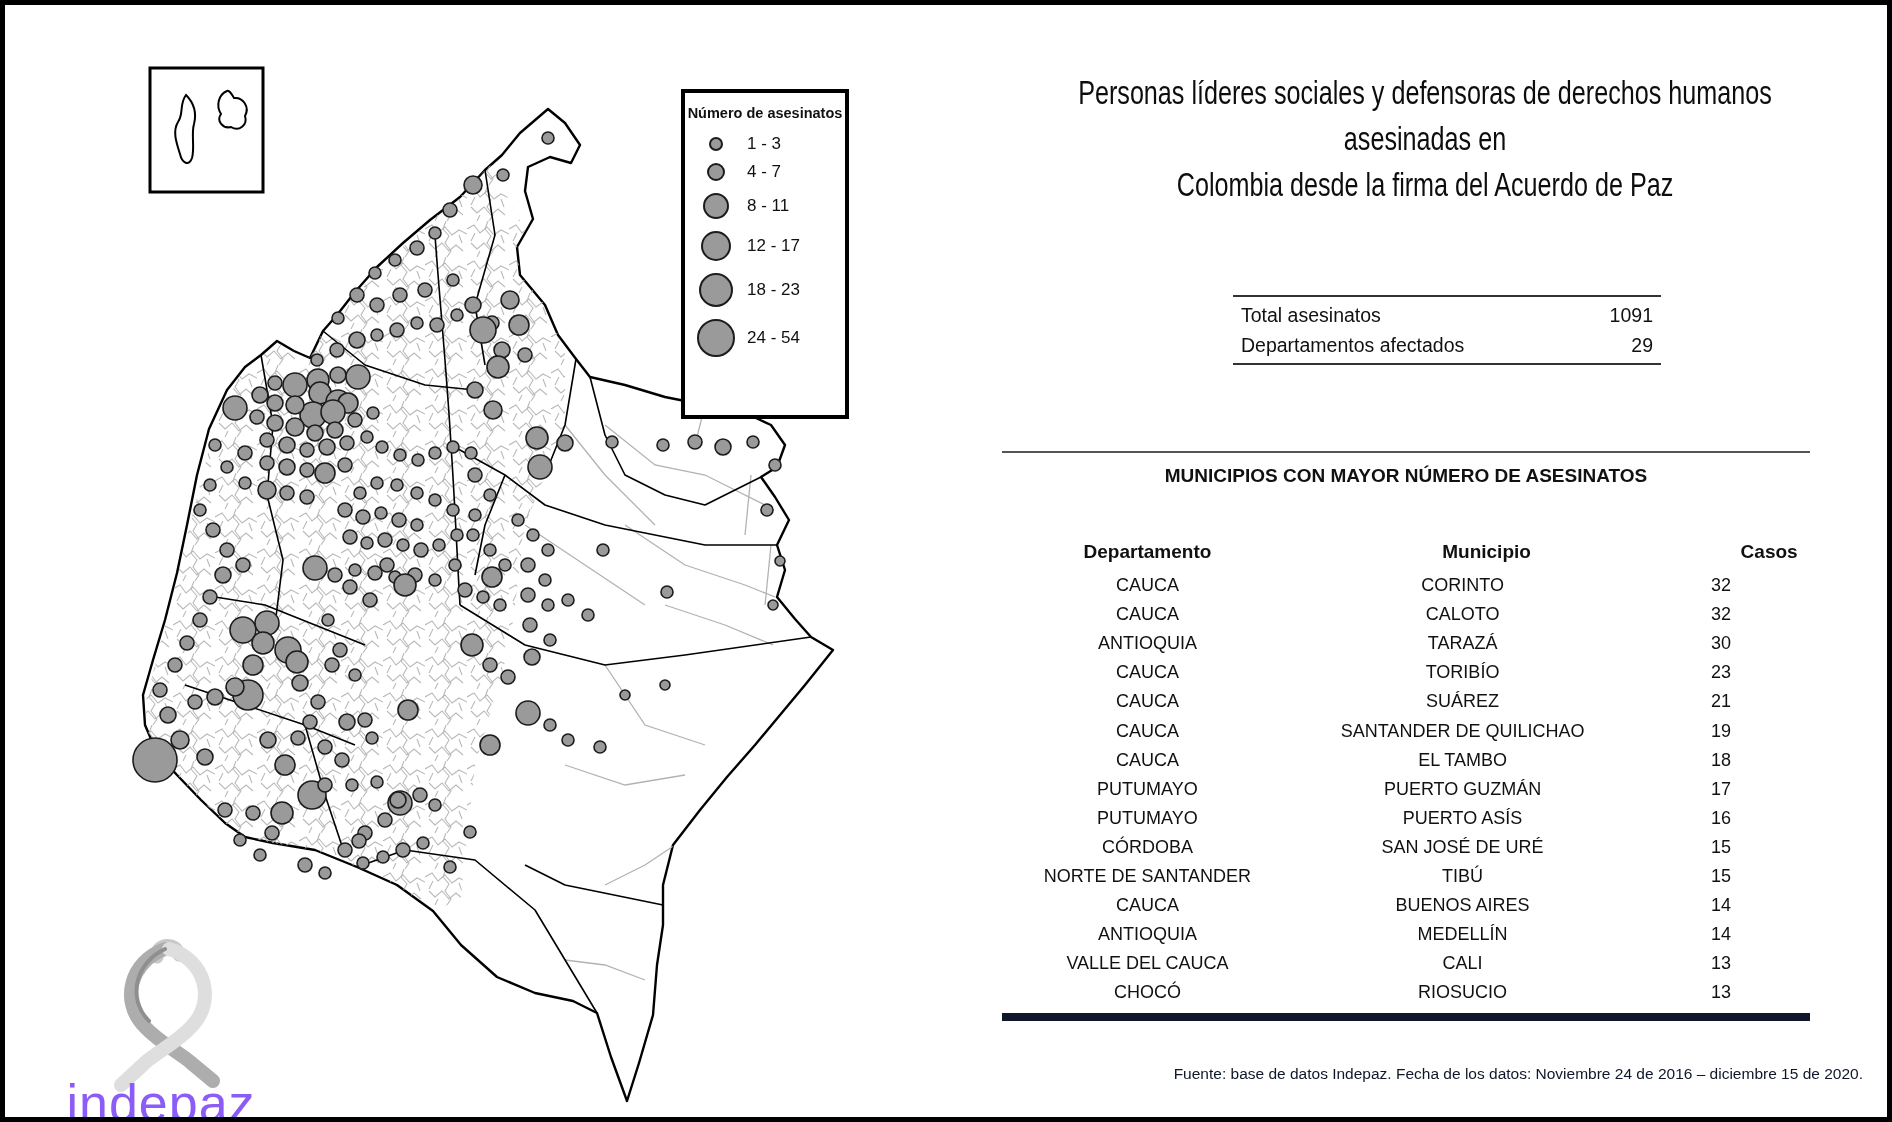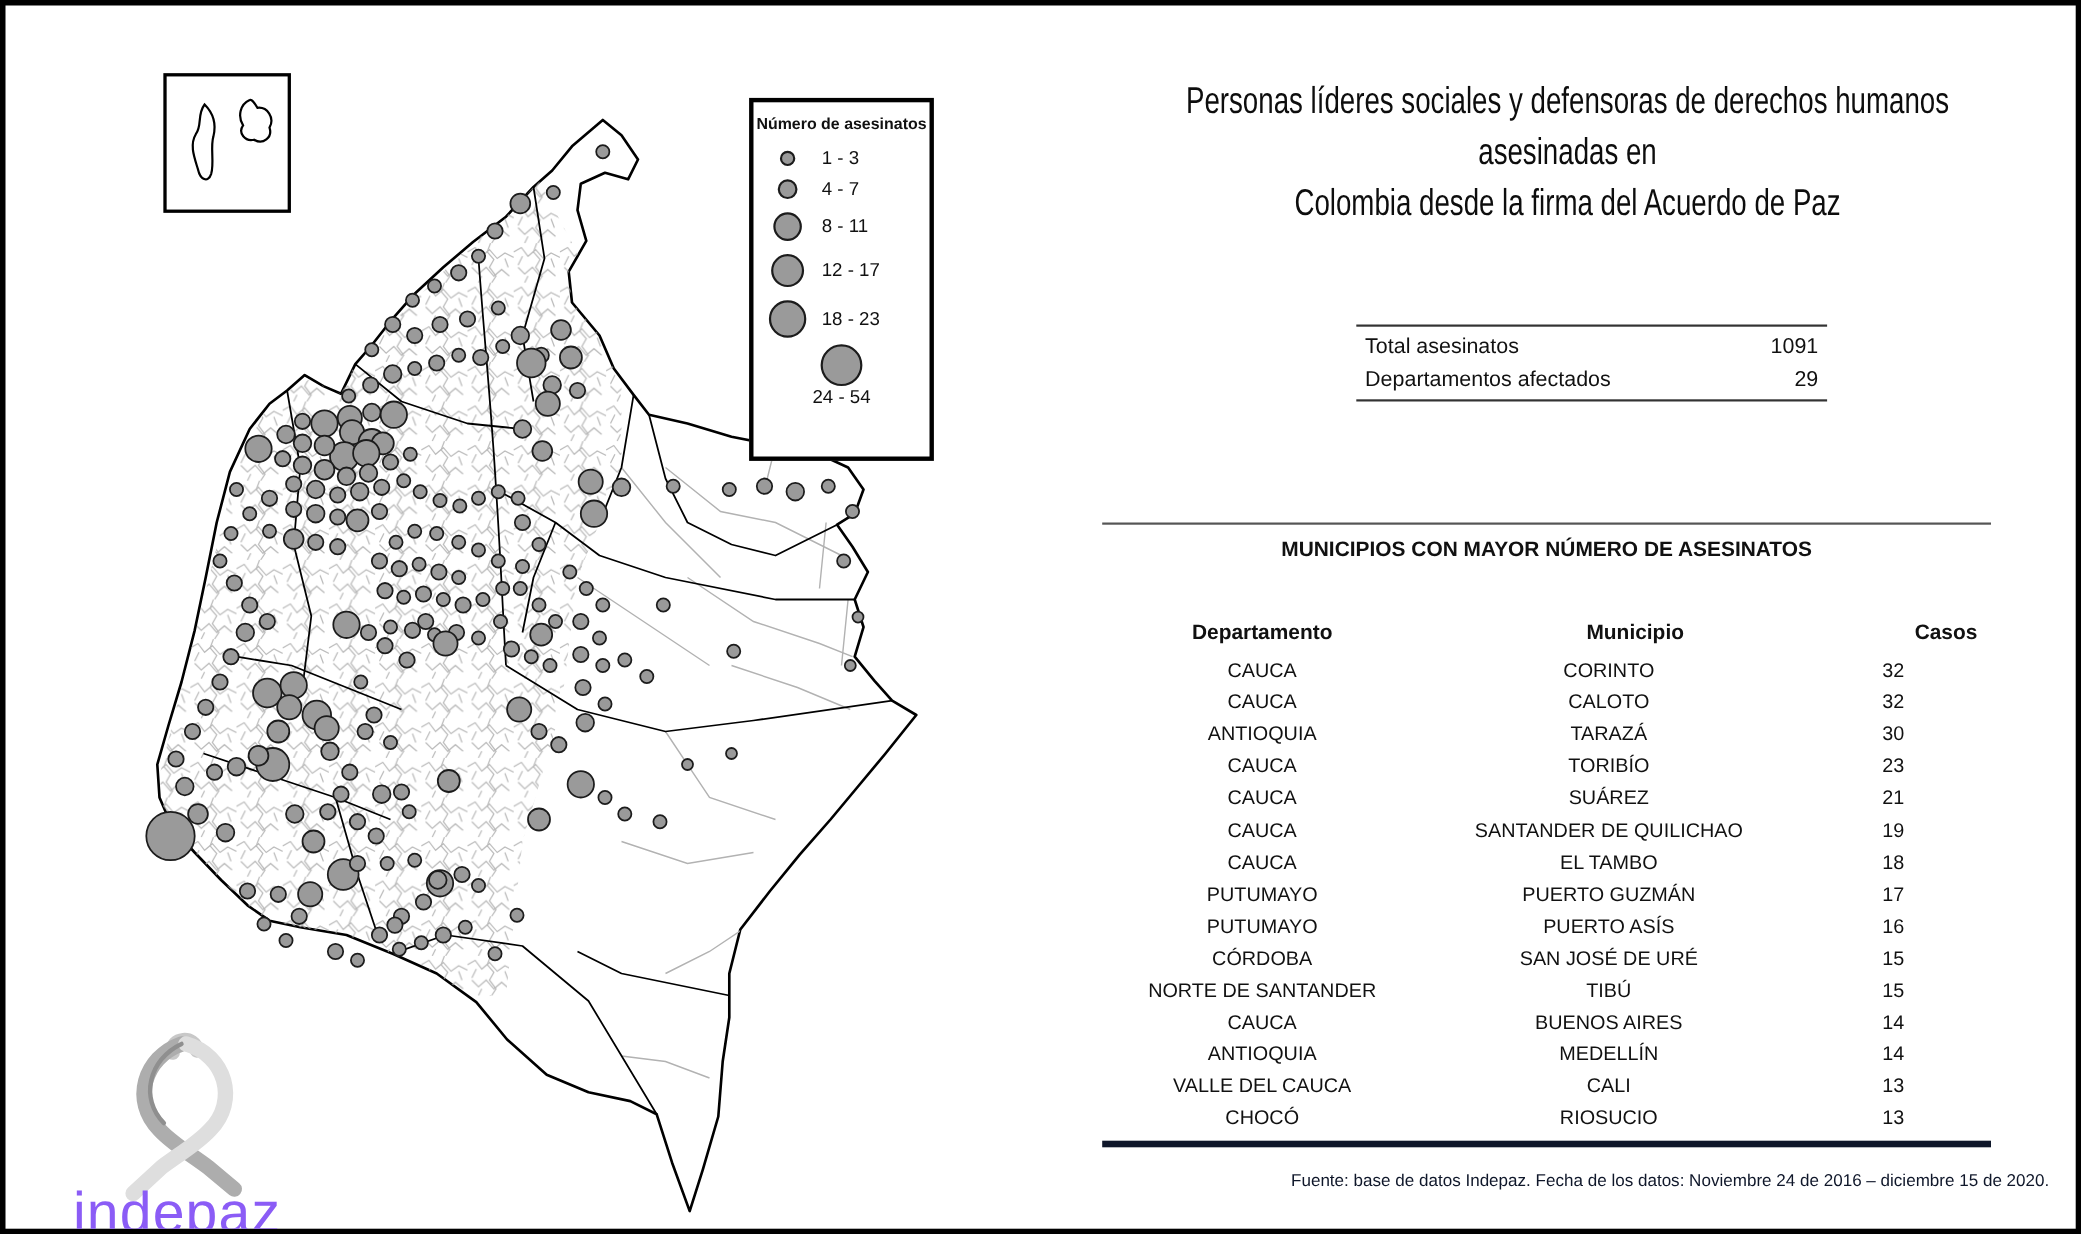--- a/index.html
+++ b/index.html
@@ -30,22 +30,22 @@
 
   
   .summary{
     position:absolute;left:1228px;top:290px;width:428px;
     border-top:2px solid #333;border-bottom:2px solid #333;padding:3px 0;
   }
   .sum-row{display:flex;justify-content:space-between;align-items:center;height:30px;font-size:19.5px;padding:0 8px;gap:13px;}
 
   
   .mtable{
-    position:absolute;left:997px;top:470px;width:808px;
-    border-top:2px solid #555;border-bottom:6px solid #0f172a;
+    position:absolute;left:997px;top:446px;width:808px;
+    border-top:2px solid #555;border-bottom:8px solid #0f172a;
   }
   .mtable-title{font-weight:bold;font-size:19px;text-align:center;margin-top:12px;}
   .mtable-head{display:grid;grid-template-columns:36% 42% 22%;margin-top:54px;font-weight:bold;font-size:19px;gap:24px;}
   .mtable-head span{text-align:center;}
   .t-row{display:grid;grid-template-columns:36% 42% 22%;height:29.1px;align-items:center;font-size:18px;}
   .t-cell{text-align:center;white-space:nowrap;}
   .t-rows{margin:8px 0 6px 0;}
 
   
   .footer{
@@ -376,21 +376,21 @@
             <span class="leg-circ" style="height: 30px; width: 30px;"></span>
           </span>
           <span class="leg-label">12 - 17</span>
         </div>
         <div class="leg-row" style="height: 46px;">
           <span class="leg-circwrap">
             <span class="leg-circ" style="height: 34px; width: 34px;"></span>
           </span>
           <span class="leg-label">18 - 23</span>
         </div>
-        <div class="leg-row" style="height: 50px; flex-direction: column;">
+        <div class="leg-row" style="height: 50px;">
           <span class="leg-circwrap">
             <span class="leg-circ" style="height: 38px; width: 38px;"></span>
           </span>
           <span class="leg-label">24 - 54</span>
         </div>
       </div>
   </div>
 
   <div class="page-title">
     <div>Personas líderes sociales y defensoras de derechos humanos asesinadas en</div>

